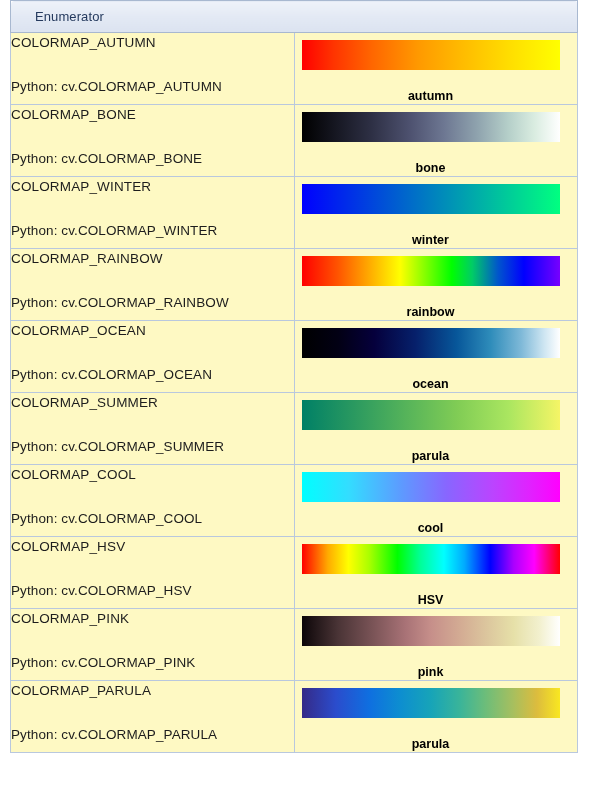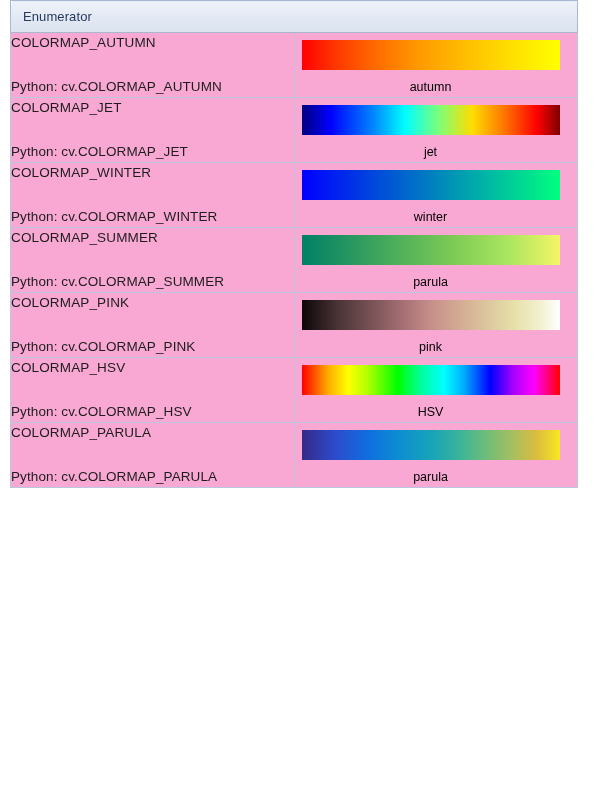--- a/index.html
+++ b/index.html
@@ -33,30 +33,30 @@
   
   .enum-header th {
     background: linear-gradient(to bottom, #eef2f9 0%, #e3e9f4 50%, #dbe3f0 100%);
     border: 1px solid #a8b8d0;
     border-top-left-radius: 4px;
     border-top-right-radius: 4px;
     color: #253a5e;
     font-size: 13px;
     font-weight: normal;
     text-align: left;
-    padding: 6px 0 7px 12px;
+    padding: 6px 0 7px 24px;
     height: 18px;
     letter-spacing: 0.1px;
   }
 
   
   tr.enum-row > td {
     border: 1px solid #b9c8de;
     vertical-align: top;
-    background: #f9a8d4;
+    background: #fef9c3;
     padding: 0;
     height: 58px;
   }
 
   td.name-cell {
     width: 301px;
     padding: 7px 0 6px 10px;
   }
   td.swatch-cell {
     width: 265px;
@@ -78,23 +78,23 @@
   .bar {
     width: 258px;
     height: 30px;
     display: block;
   }
   .bar-label {
     display: block;
     width: 258px;
     text-align: center;
     font-size: 12.5px;
-    font-weight: normal;
+    font-weight: bold;
     color: #000000;
-    padding-top: 10px;
+    padding-top: 19px;
     line-height: 15px;
   }
 </style>
 </head>
 <body>
 
 <div class="table-wrap">
   <table class="enum-table">
     <thead>
       <tr class="enum-header">
@@ -109,75 +109,111 @@
           </td>
           <td class="swatch-cell">
             <div class="swatch-inner">
               <span class="bar" style="background-image: linear-gradient(to right, rgb(255, 0, 0) 0%, rgb(255, 51, 0) 12%, rgb(255, 102, 0) 27%, rgb(255, 153, 0) 45%, rgb(255, 187, 0) 62%, rgb(255, 221, 0) 80%, rgb(255, 255, 0) 100%);"></span>
               <span class="bar-label">autumn</span>
             </div>
           </td>
         </tr>
         <tr class="enum-row">
           <td class="name-cell">
-            <div class="const-name">COLORMAP_JET</div>
-            <div class="py-name">Python: cv.COLORMAP_JET</div>
-          </td>
-          <td class="swatch-cell">
-            <div class="swatch-inner">
-              <span class="bar" style="background-image: linear-gradient(to right, rgb(0, 0, 127) 0%, rgb(0, 0, 255) 11%, rgb(0, 128, 255) 27%, rgb(0, 255, 255) 40%, rgb(124, 255, 121) 53%, rgb(255, 221, 0) 66%, rgb(255, 112, 0) 79%, rgb(255, 0, 0) 91%, rgb(127, 0, 0) 100%);"></span>
-              <span class="bar-label">jet</span>
+            <div class="const-name">COLORMAP_BONE</div>
+            <div class="py-name">Python: cv.COLORMAP_BONE</div>
+          </td>
+          <td class="swatch-cell">
+            <div class="swatch-inner">
+              <span class="bar" style="background-image: linear-gradient(to right, rgb(0, 0, 0) 0%, rgb(20, 21, 31) 12%, rgb(46, 48, 69) 27%, rgb(78, 82, 112) 42%, rgb(109, 119, 146) 55%, rgb(143, 163, 174) 68%, rgb(181, 207, 201) 80%, rgb(217, 236, 224) 90%, rgb(255, 255, 255) 100%);"></span>
+              <span class="bar-label">bone</span>
             </div>
           </td>
         </tr>
         <tr class="enum-row">
           <td class="name-cell">
             <div class="const-name">COLORMAP_WINTER</div>
             <div class="py-name">Python: cv.COLORMAP_WINTER</div>
           </td>
           <td class="swatch-cell">
             <div class="swatch-inner">
               <span class="bar" style="background-image: linear-gradient(to right, rgb(0, 0, 255) 0%, rgb(0, 51, 230) 20%, rgb(0, 102, 204) 40%, rgb(0, 153, 179) 60%, rgb(0, 204, 153) 80%, rgb(0, 255, 128) 100%);"></span>
               <span class="bar-label">winter</span>
             </div>
           </td>
         </tr>
         <tr class="enum-row">
           <td class="name-cell">
+            <div class="const-name">COLORMAP_RAINBOW</div>
+            <div class="py-name">Python: cv.COLORMAP_RAINBOW</div>
+          </td>
+          <td class="swatch-cell">
+            <div class="swatch-inner">
+              <span class="bar" style="background-image: linear-gradient(to right, rgb(255, 0, 0) 0%, rgb(255, 85, 0) 14%, rgb(255, 170, 0) 26%, rgb(255, 255, 0) 38%, rgb(128, 255, 0) 48%, rgb(0, 255, 0) 58%, rgb(0, 204, 102) 66%, rgb(0, 85, 204) 76%, rgb(0, 0, 255) 86%, rgb(119, 0, 255) 100%);"></span>
+              <span class="bar-label">rainbow</span>
+            </div>
+          </td>
+        </tr>
+        <tr class="enum-row">
+          <td class="name-cell">
+            <div class="const-name">COLORMAP_OCEAN</div>
+            <div class="py-name">Python: cv.COLORMAP_OCEAN</div>
+          </td>
+          <td class="swatch-cell">
+            <div class="swatch-inner">
+              <span class="bar" style="background-image: linear-gradient(to right, rgb(0, 0, 0) 0%, rgb(2, 0, 20) 14%, rgb(5, 0, 60) 28%, rgb(6, 32, 107) 44%, rgb(7, 87, 154) 60%, rgb(46, 140, 186) 73%, rgb(127, 185, 216) 85%, rgb(207, 230, 242) 94%, rgb(255, 255, 255) 100%);"></span>
+              <span class="bar-label">ocean</span>
+            </div>
+          </td>
+        </tr>
+        <tr class="enum-row">
+          <td class="name-cell">
             <div class="const-name">COLORMAP_SUMMER</div>
             <div class="py-name">Python: cv.COLORMAP_SUMMER</div>
           </td>
           <td class="swatch-cell">
             <div class="swatch-inner">
               <span class="bar" style="background-image: linear-gradient(to right, rgb(0, 128, 102) 0%, rgb(42, 153, 96) 20%, rgb(85, 179, 90) 40%, rgb(128, 204, 85) 60%, rgb(170, 230, 96) 80%, rgb(245, 245, 102) 100%);"></span>
               <span class="bar-label">parula</span>
             </div>
           </td>
         </tr>
         <tr class="enum-row">
           <td class="name-cell">
+            <div class="const-name">COLORMAP_COOL</div>
+            <div class="py-name">Python: cv.COLORMAP_COOL</div>
+          </td>
+          <td class="swatch-cell">
+            <div class="swatch-inner">
+              <span class="bar" style="background-image: linear-gradient(to right, rgb(0, 255, 255) 0%, rgb(51, 221, 255) 18%, rgb(92, 156, 255) 38%, rgb(136, 102, 255) 56%, rgb(187, 68, 255) 74%, rgb(224, 34, 255) 88%, rgb(255, 0, 255) 100%);"></span>
+              <span class="bar-label">cool</span>
+            </div>
+          </td>
+        </tr>
+        <tr class="enum-row">
+          <td class="name-cell">
+            <div class="const-name">COLORMAP_HSV</div>
+            <div class="py-name">Python: cv.COLORMAP_HSV</div>
+          </td>
+          <td class="swatch-cell">
+            <div class="swatch-inner">
+              <span class="bar" style="background-image: linear-gradient(to right, rgb(255, 0, 0) 0%, rgb(255, 170, 0) 10%, rgb(255, 255, 0) 18%, rgb(170, 255, 0) 26%, rgb(0, 255, 0) 37%, rgb(0, 255, 153) 46%, rgb(0, 255, 255) 55%, rgb(0, 170, 255) 63%, rgb(0, 0, 255) 73%, rgb(170, 0, 255) 82%, rgb(255, 0, 255) 90%, rgb(255, 0, 0) 100%);"></span>
+              <span class="bar-label">HSV</span>
+            </div>
+          </td>
+        </tr>
+        <tr class="enum-row">
+          <td class="name-cell">
             <div class="const-name">COLORMAP_PINK</div>
             <div class="py-name">Python: cv.COLORMAP_PINK</div>
           </td>
           <td class="swatch-cell">
             <div class="swatch-inner">
               <span class="bar" style="background-image: linear-gradient(to right, rgb(12, 6, 8) 0%, rgb(74, 52, 54) 14%, rgb(124, 85, 88) 28%, rgb(168, 114, 118) 40%, rgb(198, 143, 138) 50%, rgb(212, 173, 148) 62%, rgb(220, 199, 158) 72%, rgb(230, 224, 168) 82%, rgb(242, 240, 206) 92%, rgb(255, 255, 255) 100%);"></span>
               <span class="bar-label">pink</span>
-            </div>
-          </td>
-        </tr>
-        <tr class="enum-row">
-          <td class="name-cell">
-            <div class="const-name">COLORMAP_HSV</div>
-            <div class="py-name">Python: cv.COLORMAP_HSV</div>
-          </td>
-          <td class="swatch-cell">
-            <div class="swatch-inner">
-              <span class="bar" style="background-image: linear-gradient(to right, rgb(255, 0, 0) 0%, rgb(255, 170, 0) 10%, rgb(255, 255, 0) 18%, rgb(170, 255, 0) 26%, rgb(0, 255, 0) 37%, rgb(0, 255, 153) 46%, rgb(0, 255, 255) 55%, rgb(0, 170, 255) 63%, rgb(0, 0, 255) 73%, rgb(170, 0, 255) 82%, rgb(255, 0, 255) 90%, rgb(255, 0, 0) 100%);"></span>
-              <span class="bar-label">HSV</span>
             </div>
           </td>
         </tr>
         <tr class="enum-row">
           <td class="name-cell">
             <div class="const-name">COLORMAP_PARULA</div>
             <div class="py-name">Python: cv.COLORMAP_PARULA</div>
           </td>
           <td class="swatch-cell">
             <div class="swatch-inner">

